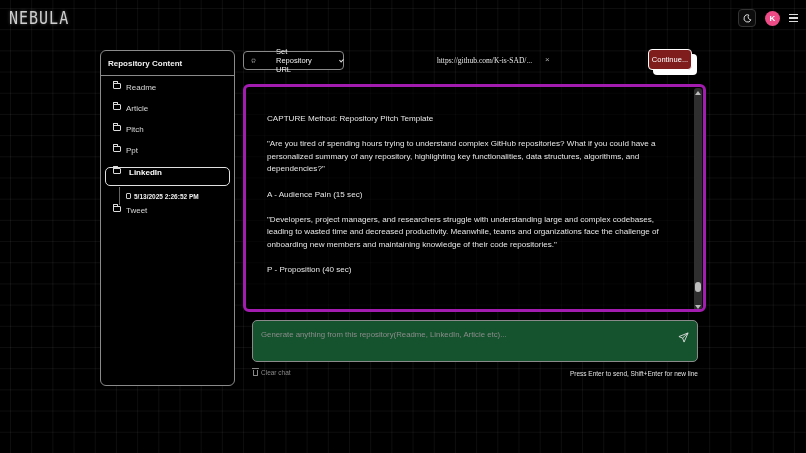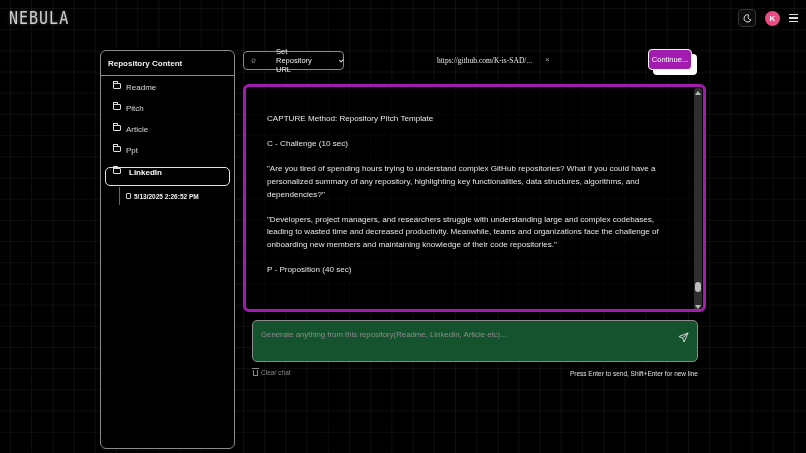--- a/index.html
+++ b/index.html
@@ -30,21 +30,21 @@
   .avatar {
     width: 15px; height: 15px; border-radius: 50%; background: #ec4b86;
     color: #fff; font-size: 8px; font-weight: bold;
     display: flex; align-items: center; justify-content: center;
     font-family: "Liberation Sans", sans-serif;
   }
   .menu-icon { width: 9px; display: flex; flex-direction: column; gap: 2px; }
   .menu-icon span { display: block; height: 1.5px; background: #ddd; }
 
   .sidebar {
-    position: absolute; left: 100px; top: 50px; width: 135px; height: 399px;
+    position: absolute; left: 100px; top: 50px; width: 135px; height: 336px;
     border: 1px solid #8a8a8a; border-radius: 6px; background: #000;
   }
   .sidebar-title {
     height: 25px; border-bottom: 1px solid #8a8a8a;
     font-family: "Liberation Sans", sans-serif; font-size: 8px; font-weight: bold;
     padding: 8px 0 0 7px; color: #f0f0f0;
   }
   .side-list { padding-top: 6px; }
   .side-item {
     display: flex; align-items: flex-start; gap: 5px;
@@ -70,21 +70,21 @@
   }
   .chev { width: 4px; height: 4px; border-right: 1px solid #ddd; border-bottom: 1px solid #ddd; transform: rotate(45deg); margin-left: 3px; margin-top: -2px; }
   .url-text {
     position: absolute; left: 437px; top: 56px;
     font-family: Liberation Serif, serif; font-size: 7.5px; color: #e8e8e8;
   }
   .url-clear { position: absolute; left: 545px; top: 55px; font-size: 8px; color: #aaa; font-family: "Liberation Sans", sans-serif; }
   .continue-wrap { position: absolute; left: 648px; top: 49px; }
   .continue-shadow { position: absolute; left: 5px; top: 5px; width: 44px; height: 21px; background: #fff; border-radius: 4px; }
   .continue-btn {
-    position: relative; width: 44px; height: 21px; background: #a21caf;
+    position: relative; width: 44px; height: 21px; background: #7f1d1d;
     border: 1px solid #fff; border-radius: 4px;
     font-family: "Liberation Sans", sans-serif; font-size: 7.5px; color: #fff;
     display: flex; align-items: center; justify-content: center;
   }
 
   .content {
     position: absolute; left: 243px; top: 84px; width: 463px; height: 228px;
     border: 3px solid #a21caf; border-radius: 6px; background: rgba(0,0,0,0.55); overflow: hidden;
   }
   .content-inner { padding: 26px 14px 0 21px; width: 450px; font-family: "Liberation Sans", sans-serif; font-size: 8.1px; line-height: 12.6px; color: #e6e6e6; }
@@ -140,37 +140,41 @@
 
 <div class="sidebar">
   <div class="sidebar-title">Repository Content</div>
   <div class="side-list">
     <div class="side-item">
       <span class="folder"></span>
       <span>Readme</span>
     </div>
     <div class="side-item">
       <span class="folder"></span>
+      <span>Article</span>
+    </div>
+    <div class="side-item">
+      <span class="folder"></span>
       <span>Pitch</span>
-    </div>
-    <div class="side-item">
-      <span class="folder"></span>
-      <span>Article</span>
     </div>
     <div class="side-item">
       <span class="folder"></span>
       <span>Ppt</span>
     </div>
     <div class="side-item active">
       <span class="folder"></span>
       <span>LinkedIn</span>
     </div>
     <div class="child">
       <span class="file-ic"></span>
       <span>5/13/2025 2:26:52 PM</span>
+    </div>
+    <div class="side-item">
+      <span class="folder"></span>
+      <span>Tweet</span>
     </div>
   </div>
 </div>
 
 <div class="url-btn">
   <svg width="8" height="8" viewBox="0 0 10 10">
       <path d="M3.5 9V7.3c-1.6.3-2-.7-2-.7M6.5 9V7.2c0-.5-.1-.8-.4-1 1.3-.1 2.4-.6 2.4-2.6 0-.6-.2-1-.5-1.4.1-.3.1-.8-.1-1.3 0 0-.5-.1-1.4.5a4.5 4.5 0 0 0-2.6 0C2.9.8 2.4.9 2.4.9c-.2.5-.2 1-.1 1.3-.3.4-.5.8-.5 1.4 0 2 1.1 2.5 2.4 2.6-.3.2-.4.6-.4 1" fill="none" stroke="#ddd" stroke-width="0.9"></path>
     </svg>
   <span>Set Repository URL</span>
   <span class="chev"></span>
@@ -179,22 +183,22 @@
 <div class="url-clear">×</div>
 
 <div class="continue-wrap">
   <div class="continue-shadow"></div>
   <div class="continue-btn">Continue...</div>
 </div>
 
 <div class="content">
   <div class="content-inner">
     <p>CAPTURE Method: Repository Pitch Template</p>
-    <p>C - Challenge (10 sec)</p>
     <p>"Are you tired of spending hours trying to understand complex GitHub repositories? What if you could have a personalized summary of any repository, highlighting key functionalities, data structures, algorithms, and dependencies?"</p>
+    <p>A - Audience Pain (15 sec)</p>
     <p>"Developers, project managers, and researchers struggle with understanding large and complex codebases, leading to wasted time and decreased productivity. Meanwhile, teams and organizations face the challenge of onboarding new members and maintaining knowledge of their code repositories."</p>
     <p>P - Proposition (40 sec)</p>
   </div>
   <div class="scrollbar">
     <div class="scroll-up"></div>
     <div class="scroll-thumb"></div>
     <div class="scroll-down"></div>
   </div>
 </div>
 

